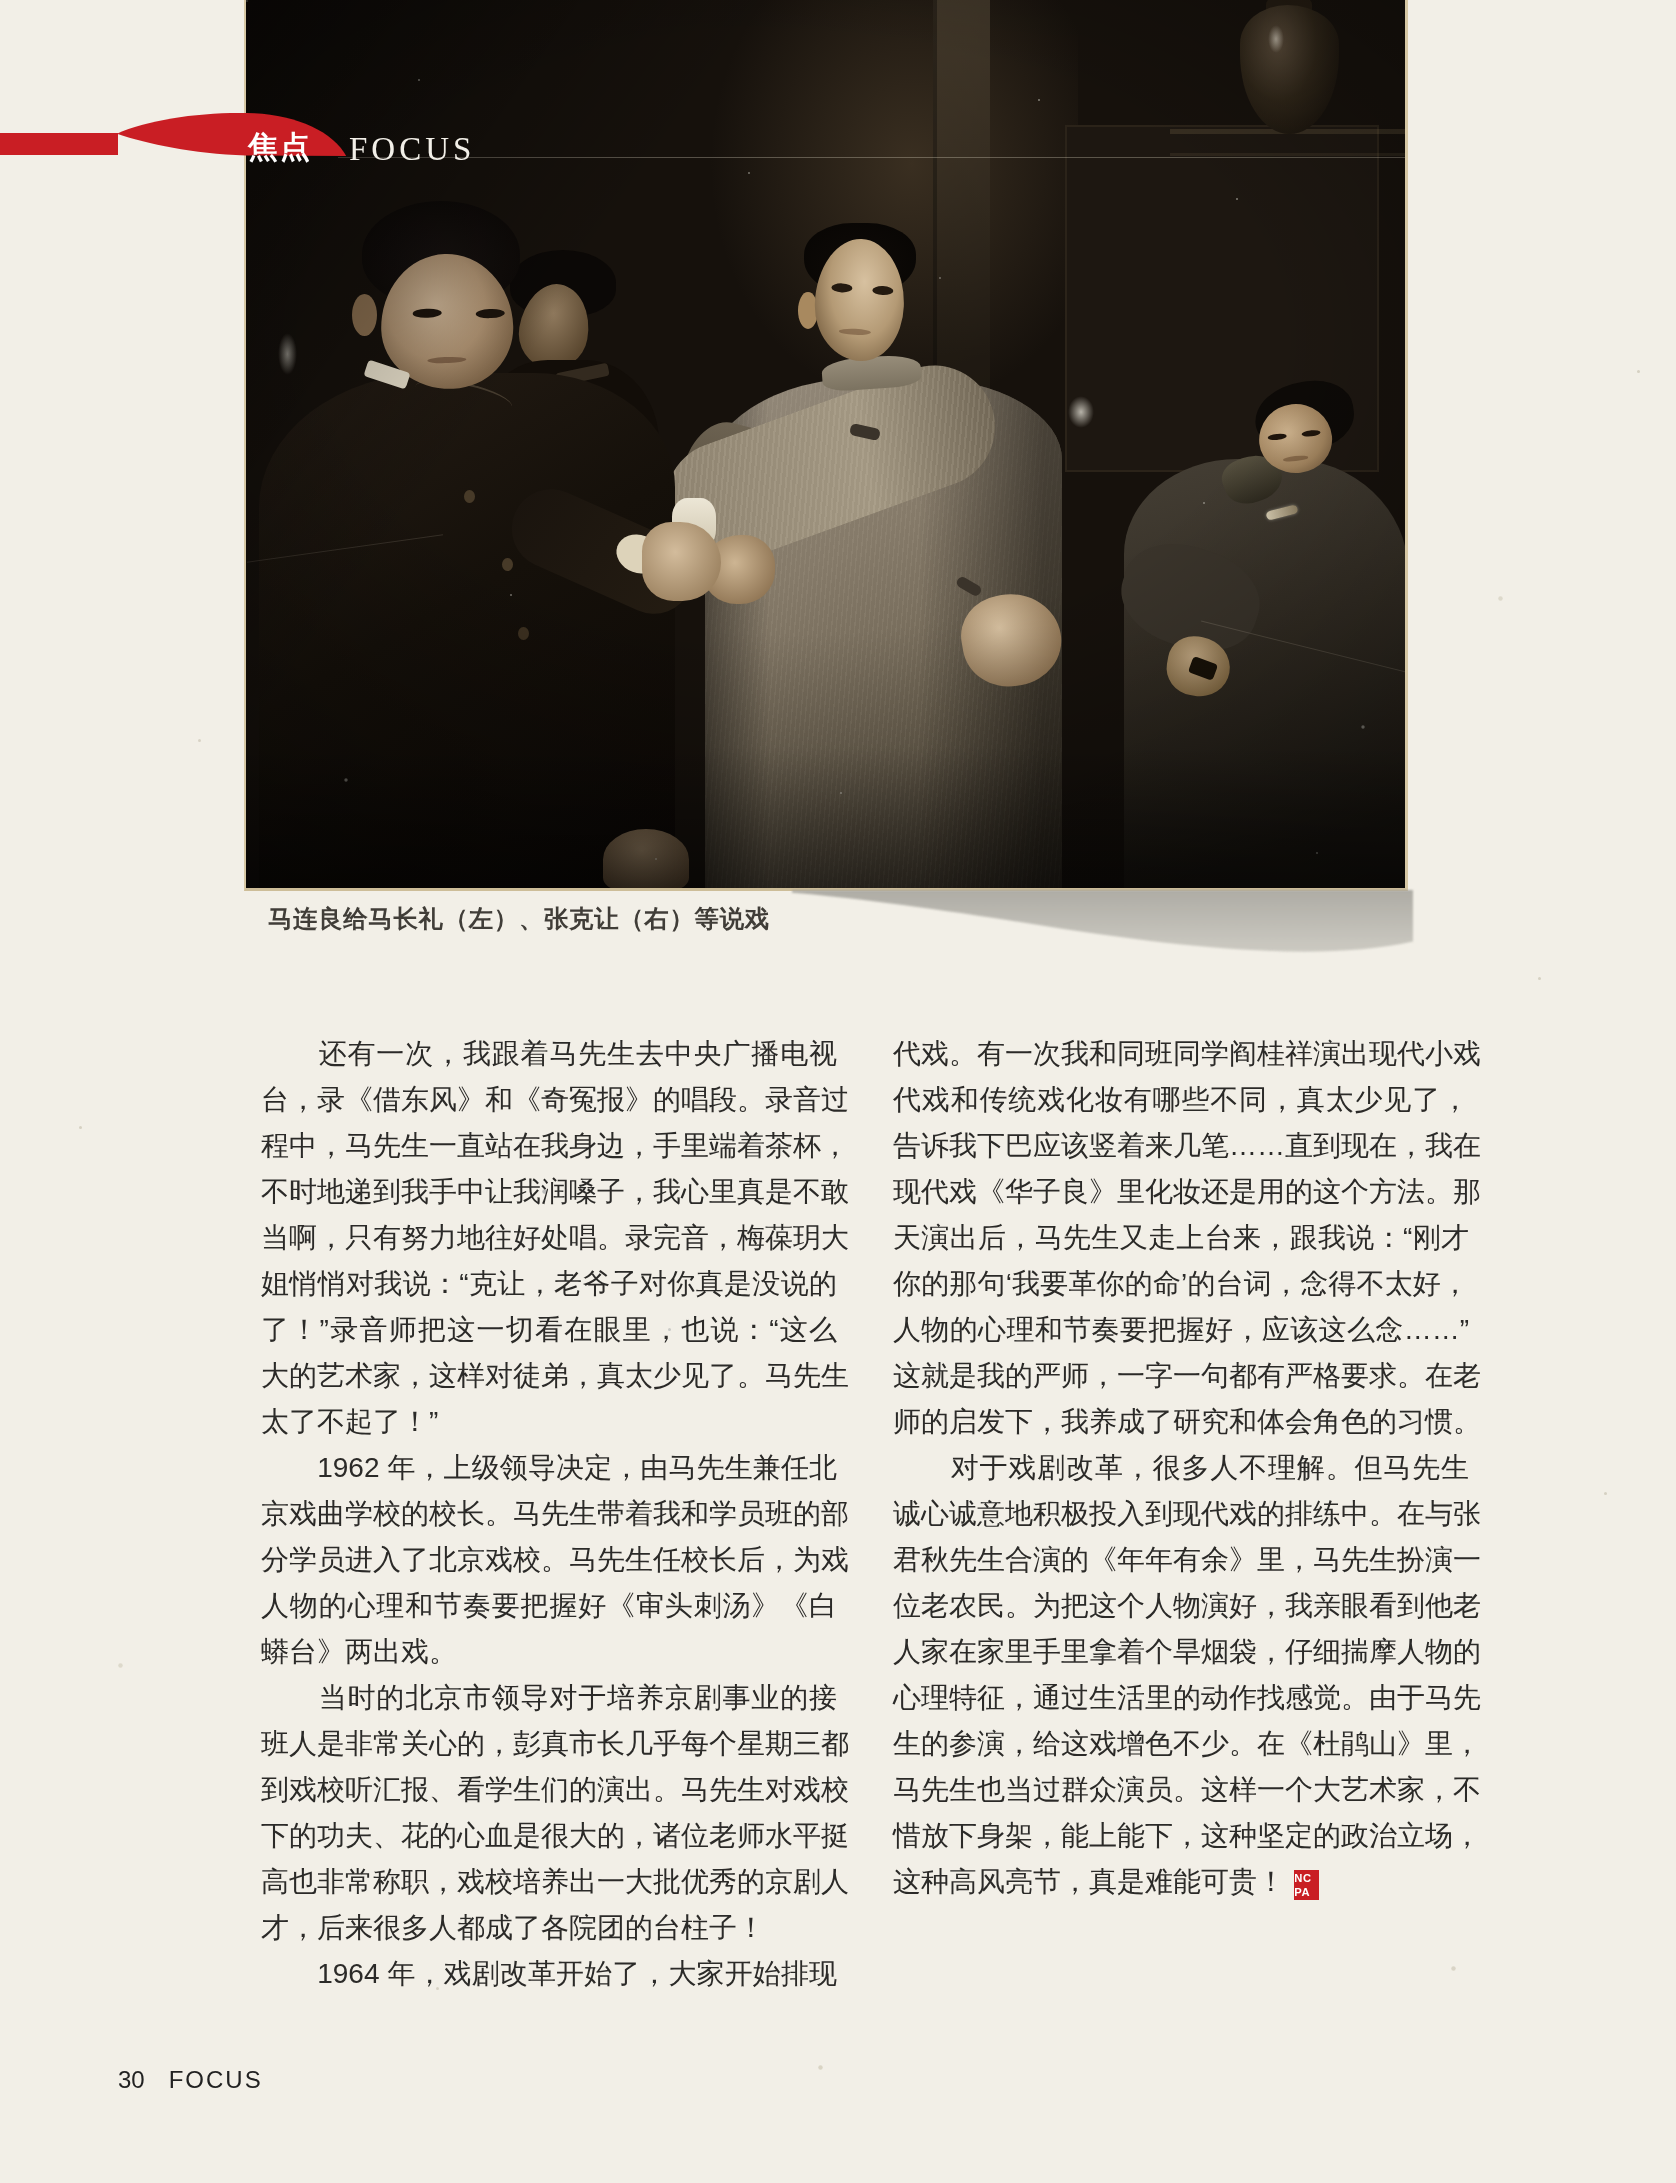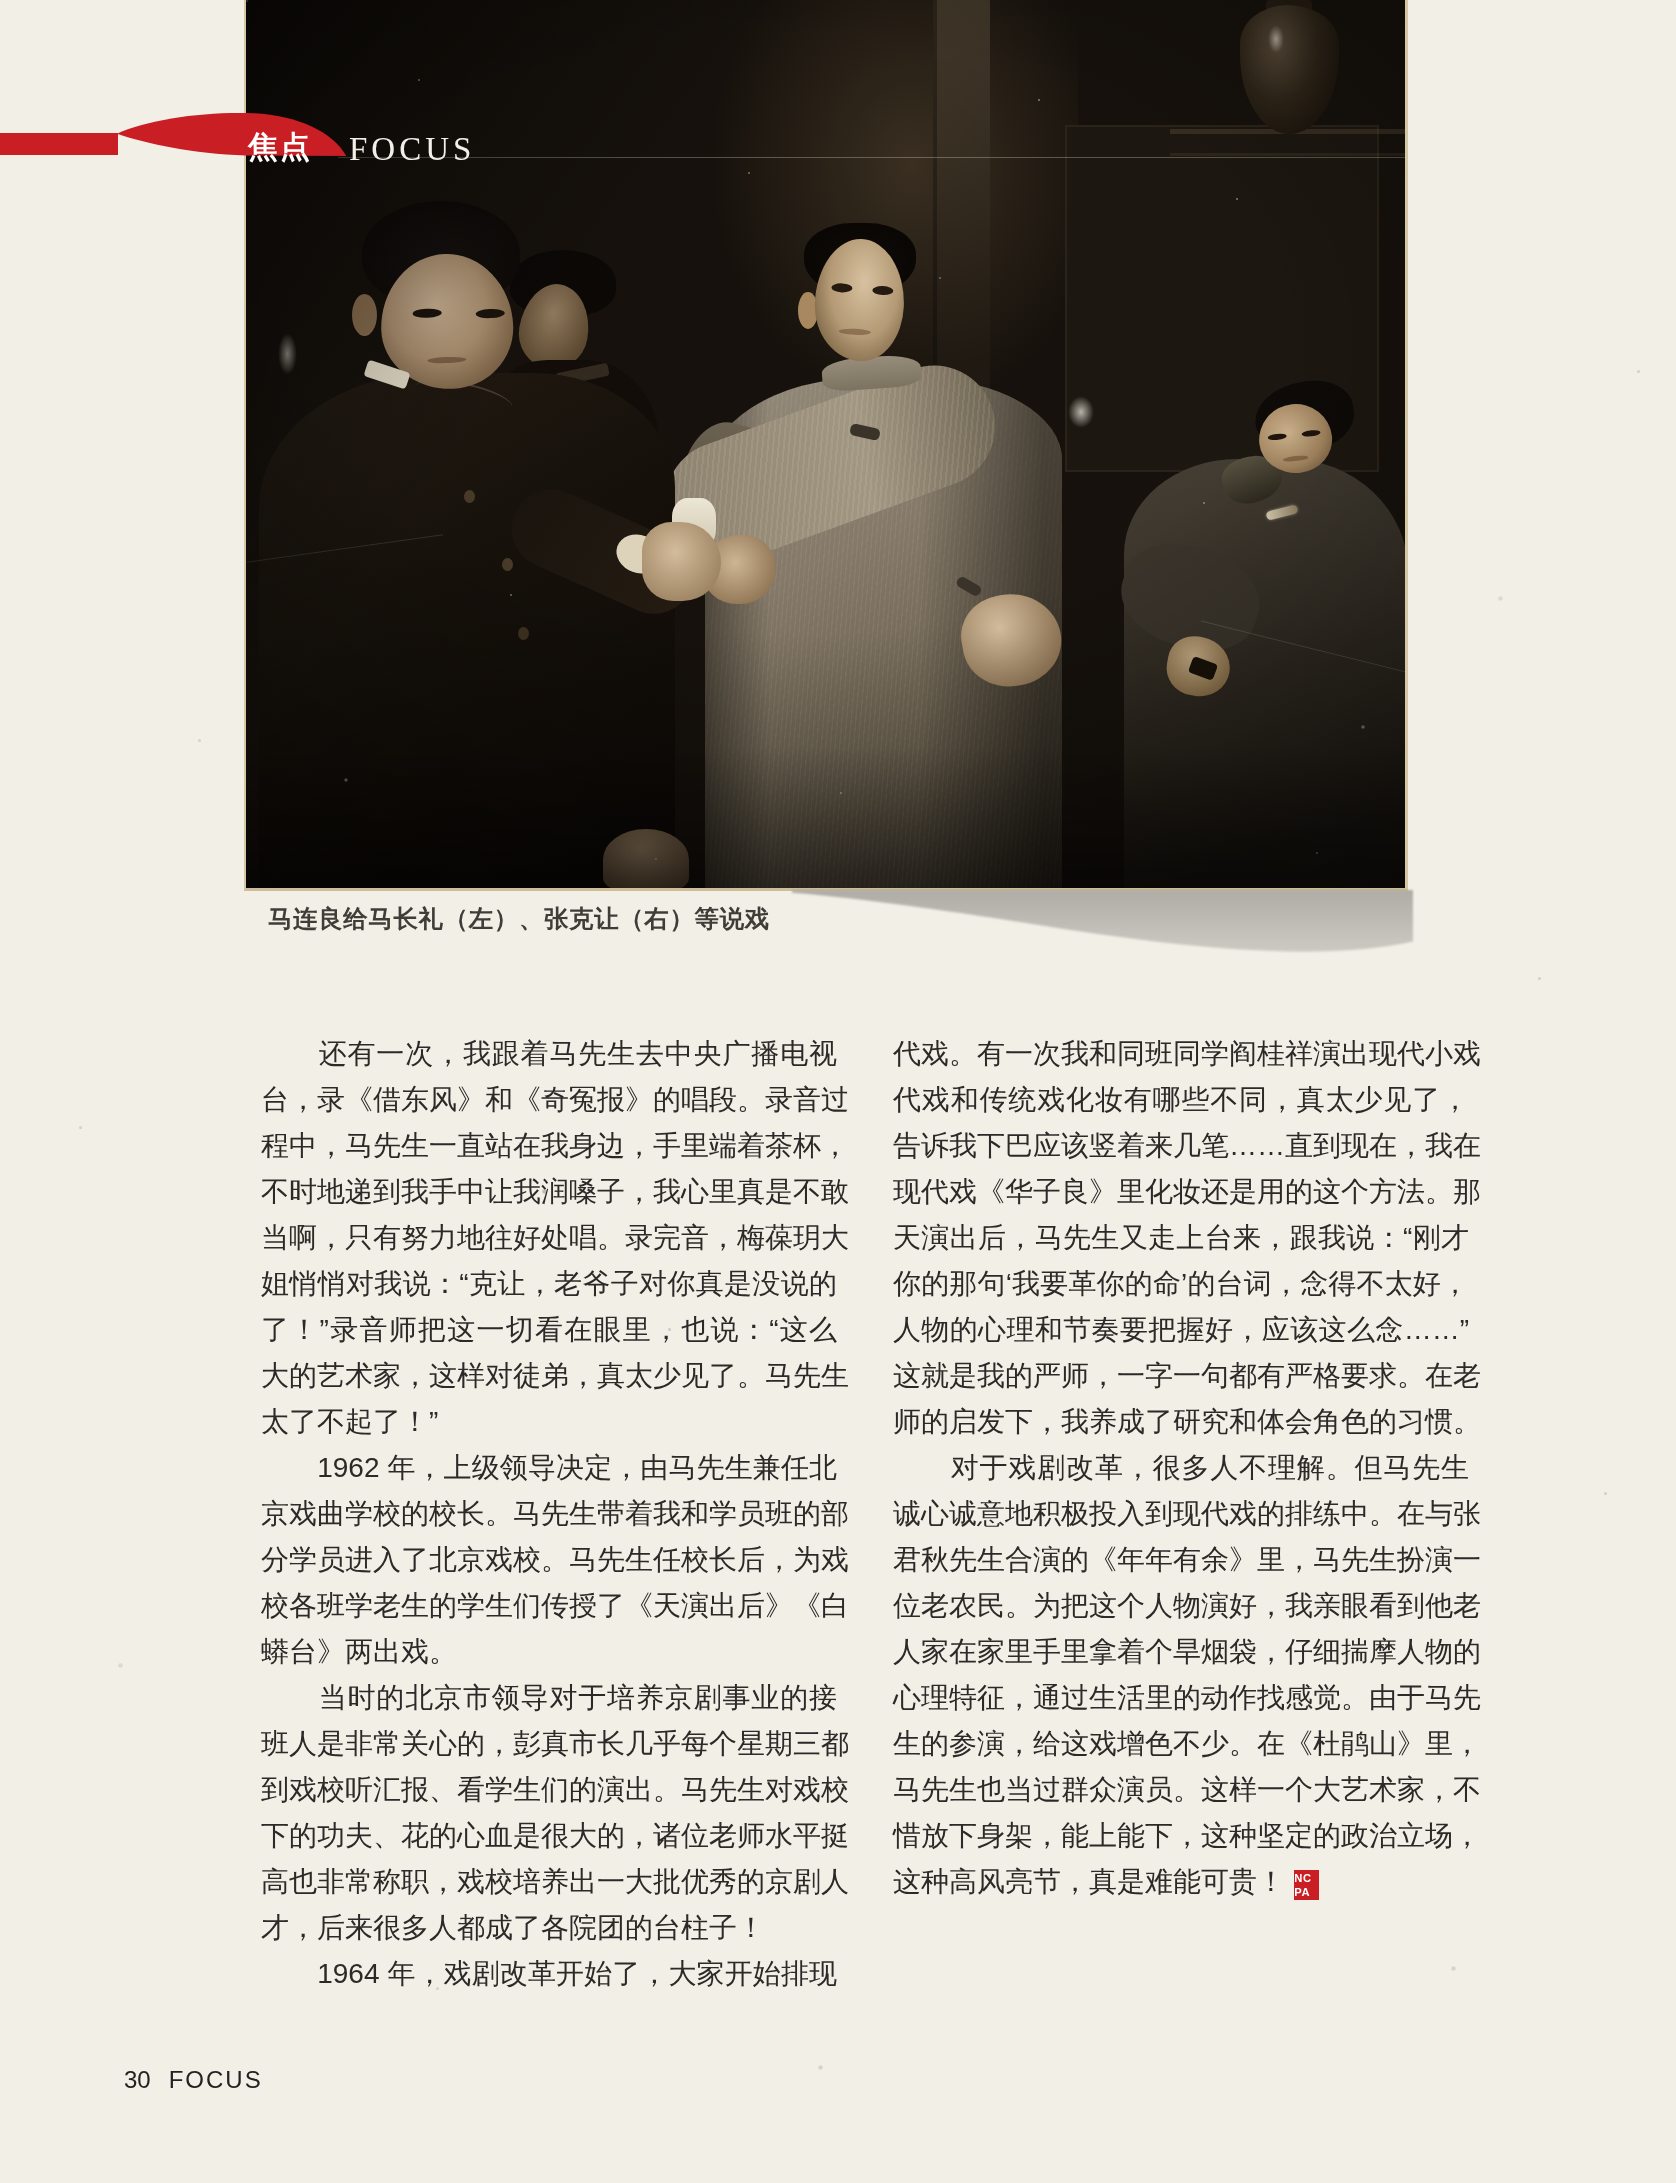--- a/index.html
+++ b/index.html
@@ -187,21 +187,21 @@
   .col-right{left:893px;}
   .line{height:46px;line-height:46px;text-align:justify;text-align-last:justify;
     text-justify:inter-character;white-space:nowrap;}
   .line.end{text-align-last:left;}
   .ncpa-mark{display:inline-block;width:25px;height:30px;background:var(--red,#c91e24);
     margin-left:9.2px;vertical-align:-5.3px;text-align:center;}
   .ncpa-mark span{display:block;color:#fff;font-size:11.2px;line-height:14px;font-weight:700;
     letter-spacing:0.7px;padding-top:0.7px;}
 
   
-  .footer{position:absolute;left:124px;top:2066px;display:flex;align-items:center;gap:18px;
+  .footer{position:absolute;left:118px;top:2066px;display:flex;align-items:center;gap:24px;
     font-size:24px;color:#222;}
   .footer .brand{letter-spacing:2px;}
 </style>
 </head>
 <body>
 
 <div id="page">
 
   <div class="speck-dot"></div>
 
@@ -287,21 +287,21 @@
       <div class="line">程中，马先生一直站在我身边，手里端着茶杯，</div>
       <div class="line">不时地递到我手中让我润嗓子，我心里真是不敢</div>
       <div class="line">当啊，只有努力地往好处唱。录完音，梅葆玥大</div>
       <div class="line">姐悄悄对我说：“克让，老爷子对你真是没说的</div>
       <div class="line">了！”录音师把这一切看在眼里，也说：“这么</div>
       <div class="line">大的艺术家，这样对徒弟，真太少见了。马先生</div>
       <div class="line end">太了不起了！”</div>
       <div class="line">　　1962 年，上级领导决定，由马先生兼任北</div>
       <div class="line">京戏曲学校的校长。马先生带着我和学员班的部</div>
       <div class="line">分学员进入了北京戏校。马先生任校长后，为戏</div>
-      <div class="line">校各班学老生的学生们传授了《天演出后》《白</div>
+      <div class="line">人物的心理和节奏要把握好《审头刺汤》《白</div>
       <div class="line end">蟒台》两出戏。</div>
       <div class="line">　　当时的北京市领导对于培养京剧事业的接</div>
       <div class="line">班人是非常关心的，彭真市长几乎每个星期三都</div>
       <div class="line">到戏校听汇报、看学生们的演出。马先生对戏校</div>
       <div class="line">下的功夫、花的心血是很大的，诸位老师水平挺</div>
       <div class="line">高也非常称职，戏校培养出一大批优秀的京剧人</div>
       <div class="line end">才，后来很多人都成了各院团的台柱子！</div>
       <div class="line">　　1964 年，戏剧改革开始了，大家开始排现</div>
     </div>
   <div class="col col-right">

